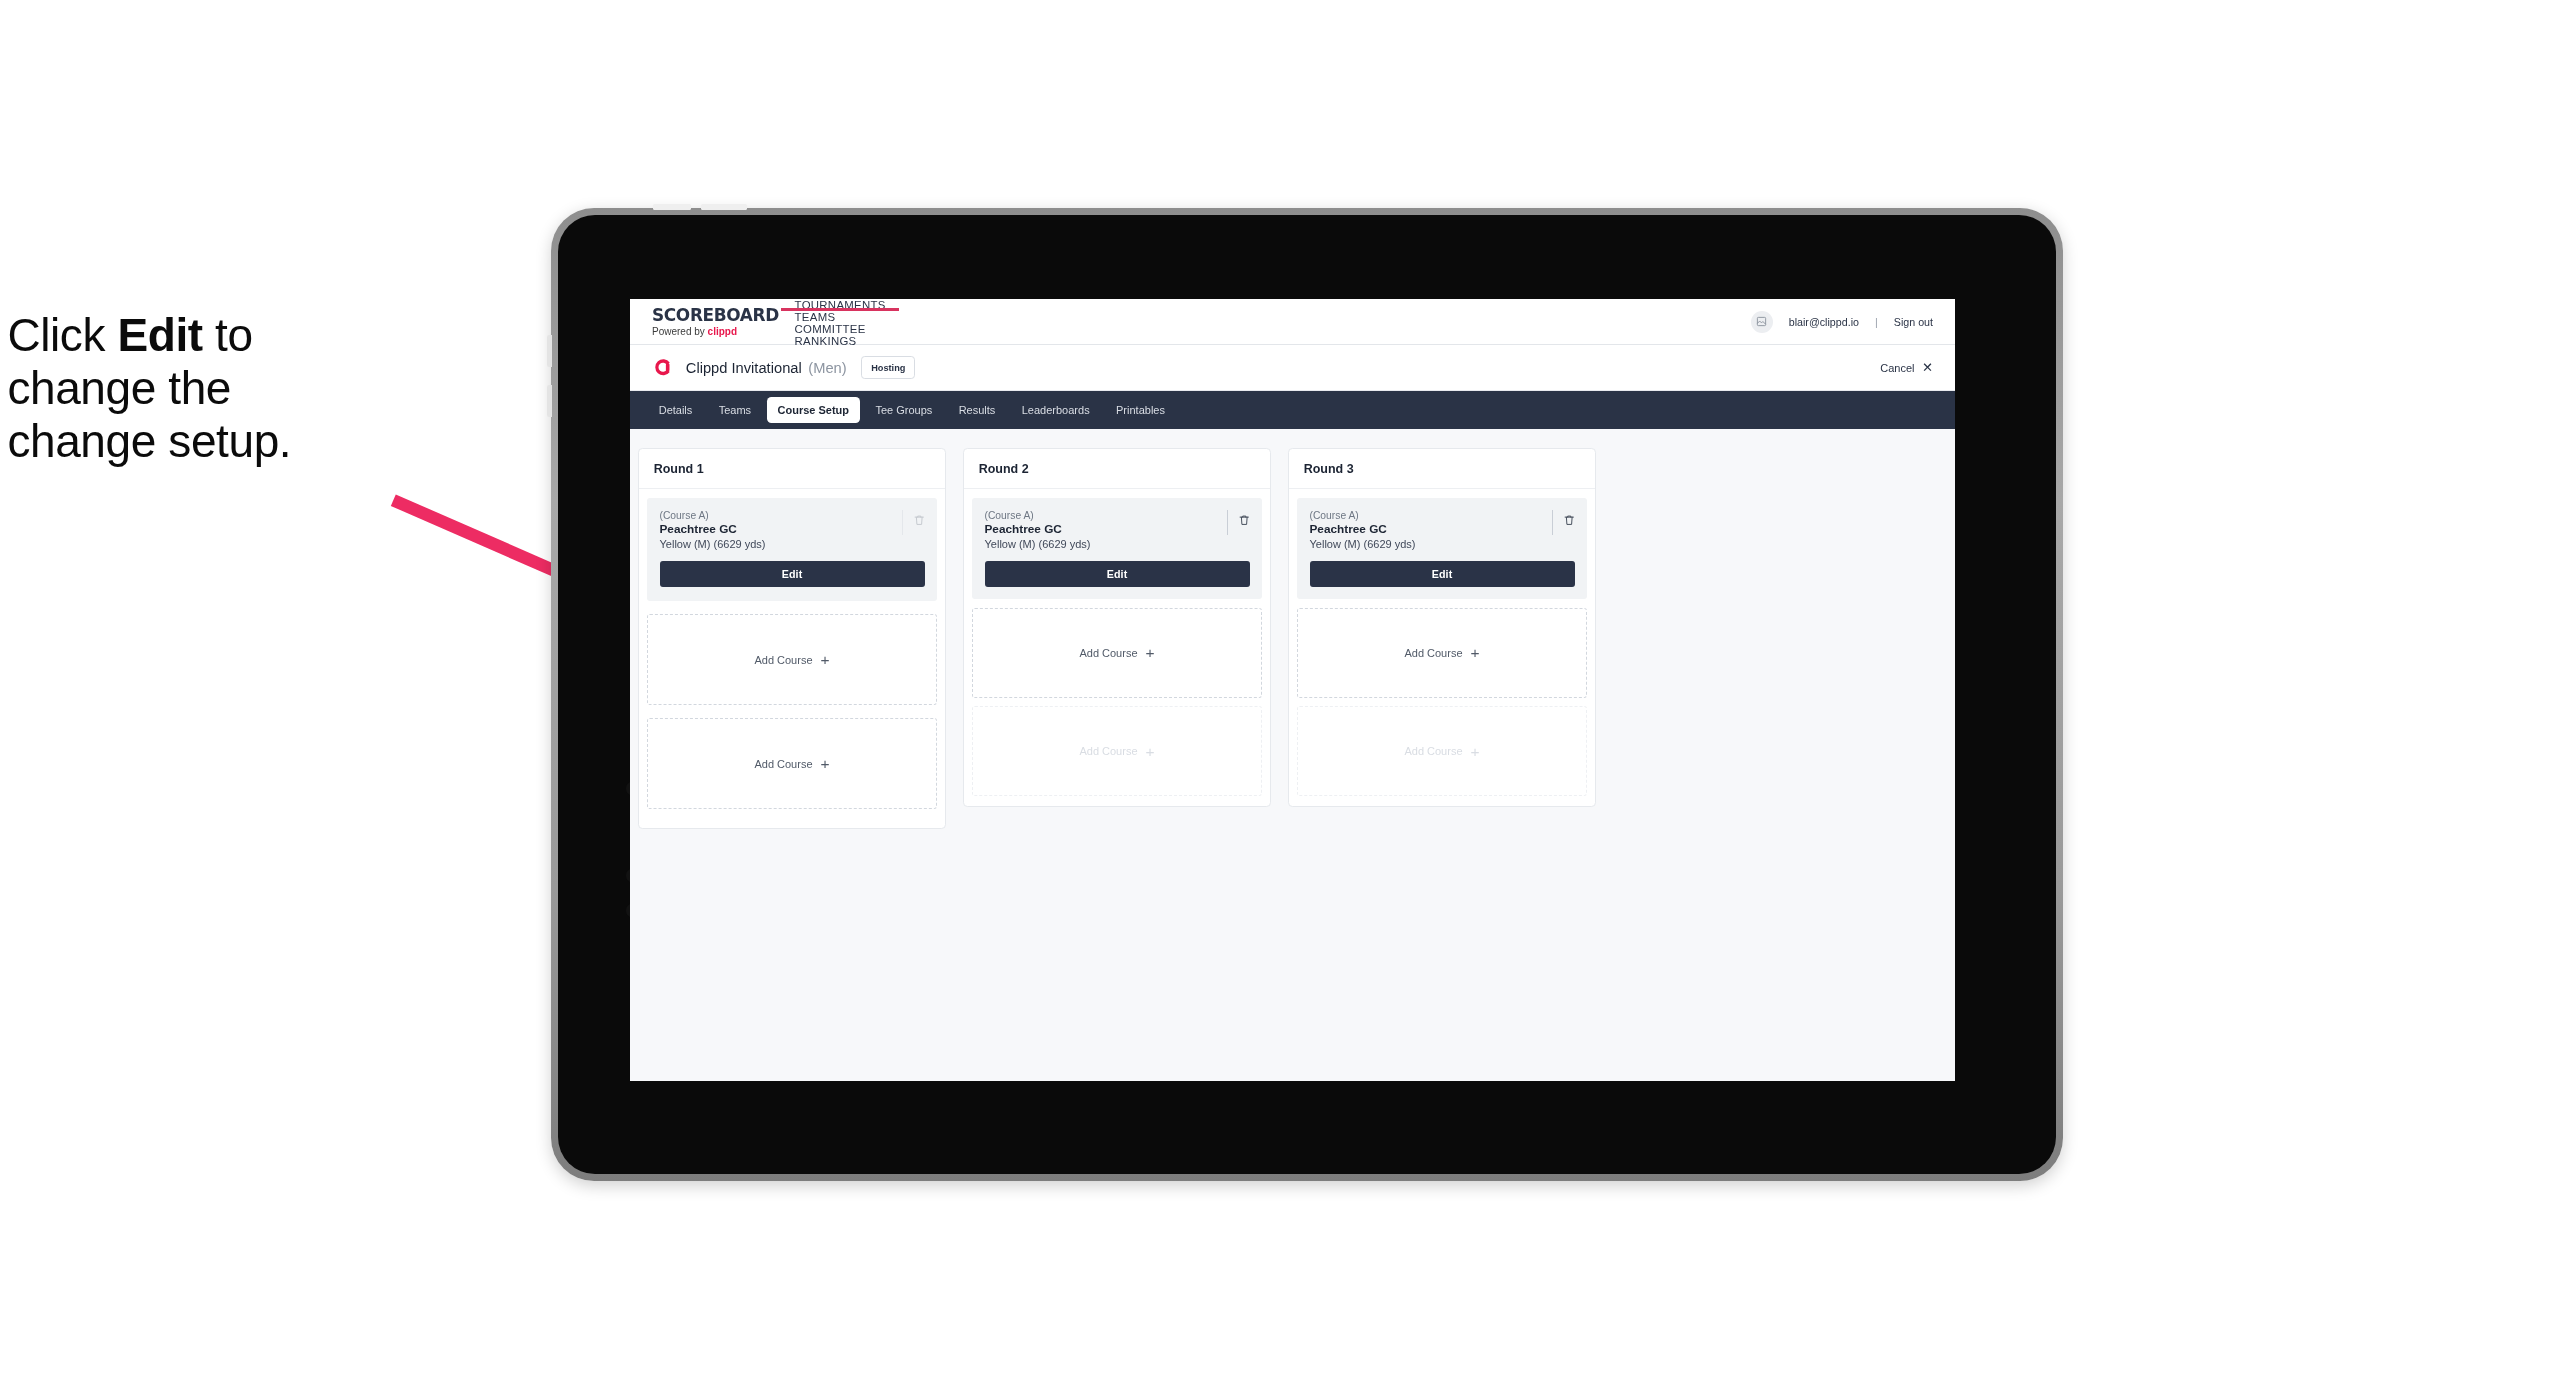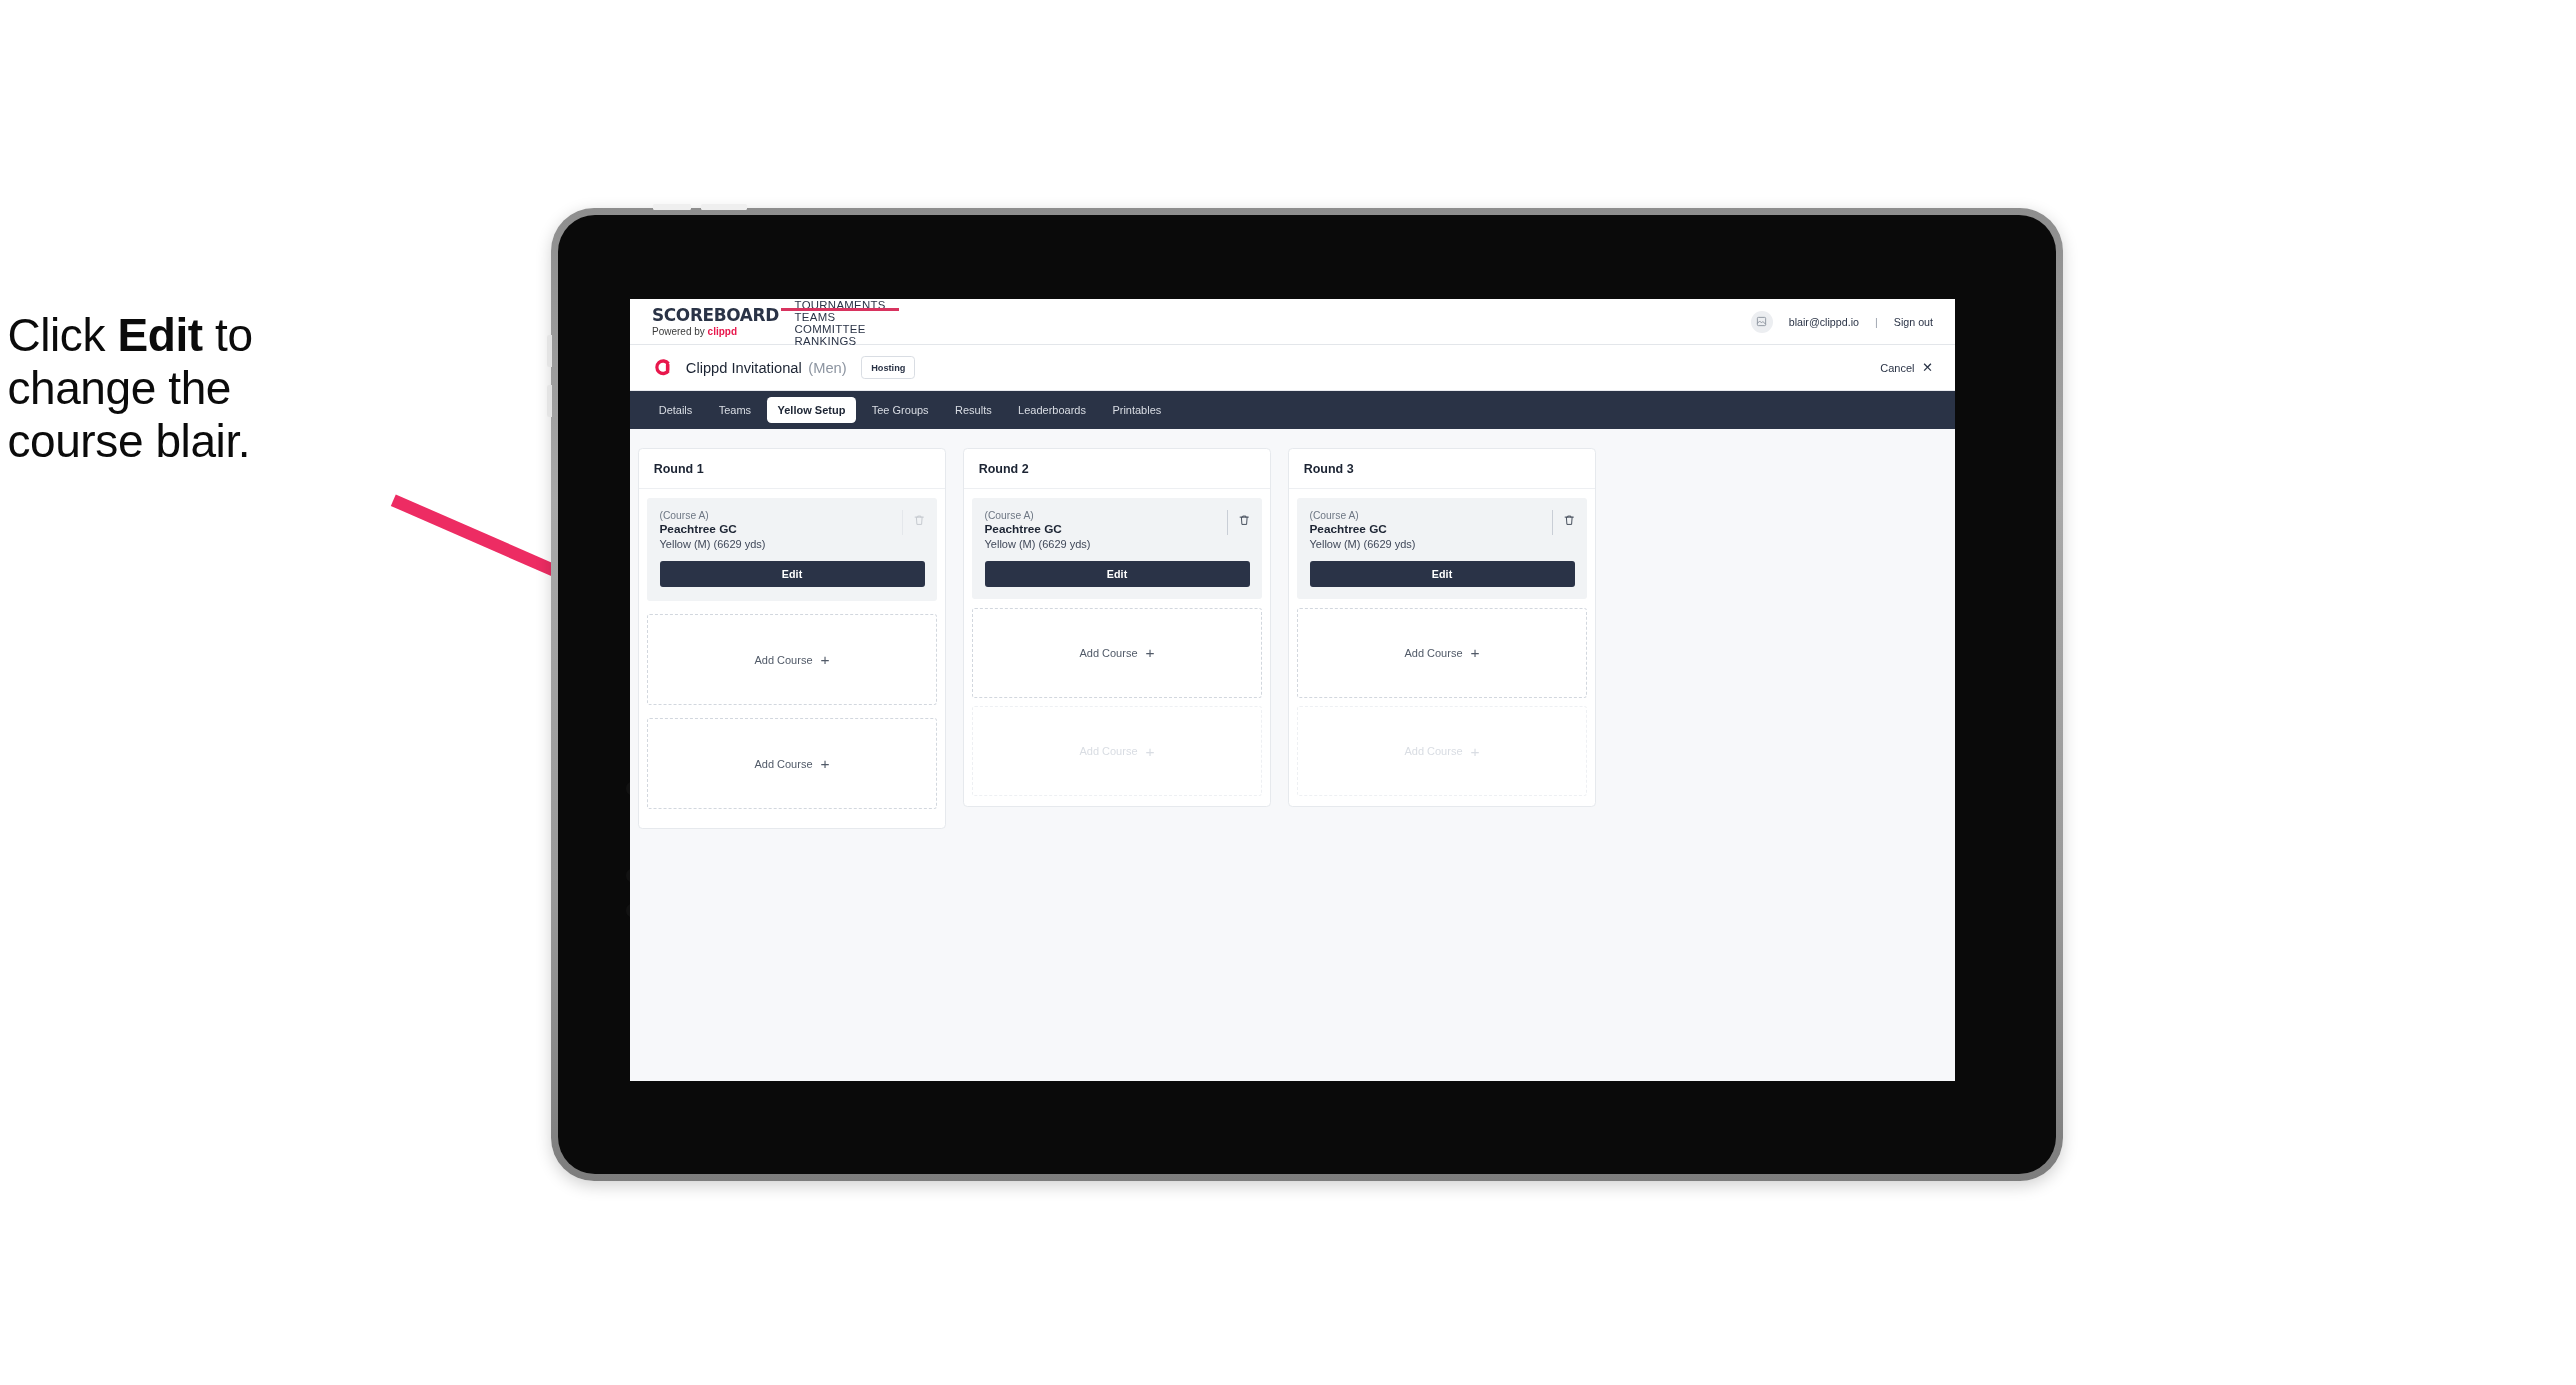--- a/index.html
+++ b/index.html
@@ -204,21 +204,21 @@
   .r1 .add-box { margin-top: 13.2px; height: 91px; }
 </style>
 </head>
 <body>
 
 <div id="stage">
 
   <div class="annotation">
     <span>Click </span><b>Edit</b><span> to</span><br>
     <span>change the</span><br>
-    <span>course blair.</span>
+    <span>change setup.</span>
   </div>
 
   <svg class="arrow-svg" viewBox="0 0 420 250">
     <line x1="14" y1="60" x2="300" y2="185" stroke="#ED2C63" stroke-width="17" stroke-linecap="butt"></line>
     <polygon points="320,152 348,225 238,218" fill="#ED2C63"></polygon>
   </svg>
 
   <div class="device">
     <div class="btn-nub nub-1"></div>
     <div class="btn-nub nub-2"></div>
@@ -273,21 +273,21 @@
       <span class="badge">Hosting</span>
       <div class="cancel">
         <span>Cancel</span>
         <span class="x">✕</span>
       </div>
     </div>
 
     <div class="subnav">
       <div class="tab">Details</div>
       <div class="tab">Teams</div>
-      <div class="tab active">Yellow Setup</div>
+      <div class="tab active">Course Setup</div>
       <div class="tab">Tee Groups</div>
       <div class="tab">Results</div>
       <div class="tab">Leaderboards</div>
       <div class="tab">Printables</div>
     </div>
 
     <div class="content">
 
       <div class="round-card r1">
         <div class="round-head">Round 1</div>

